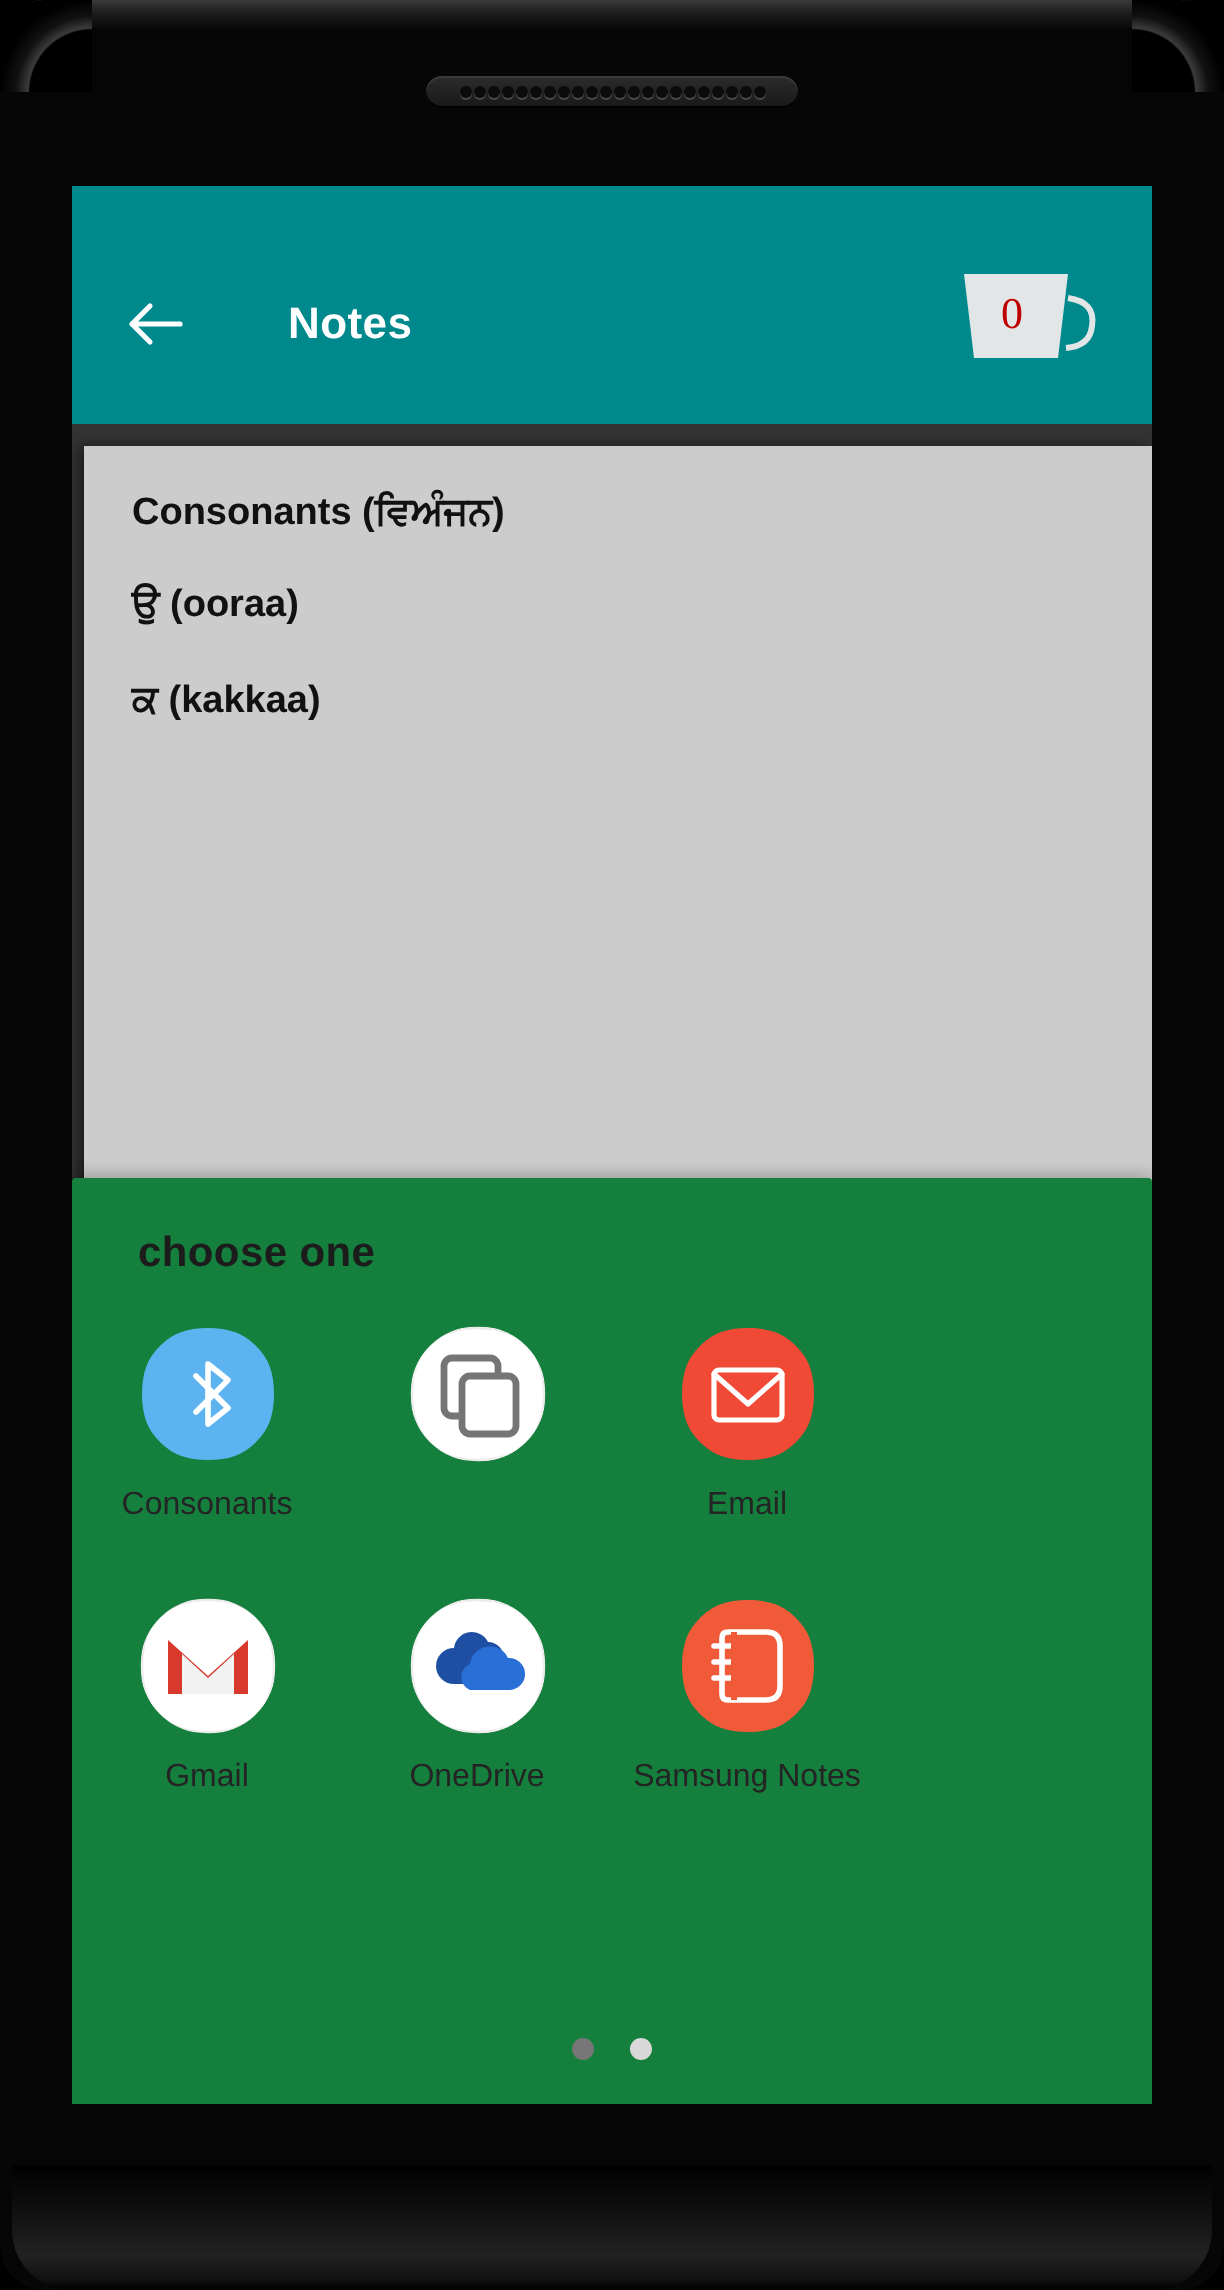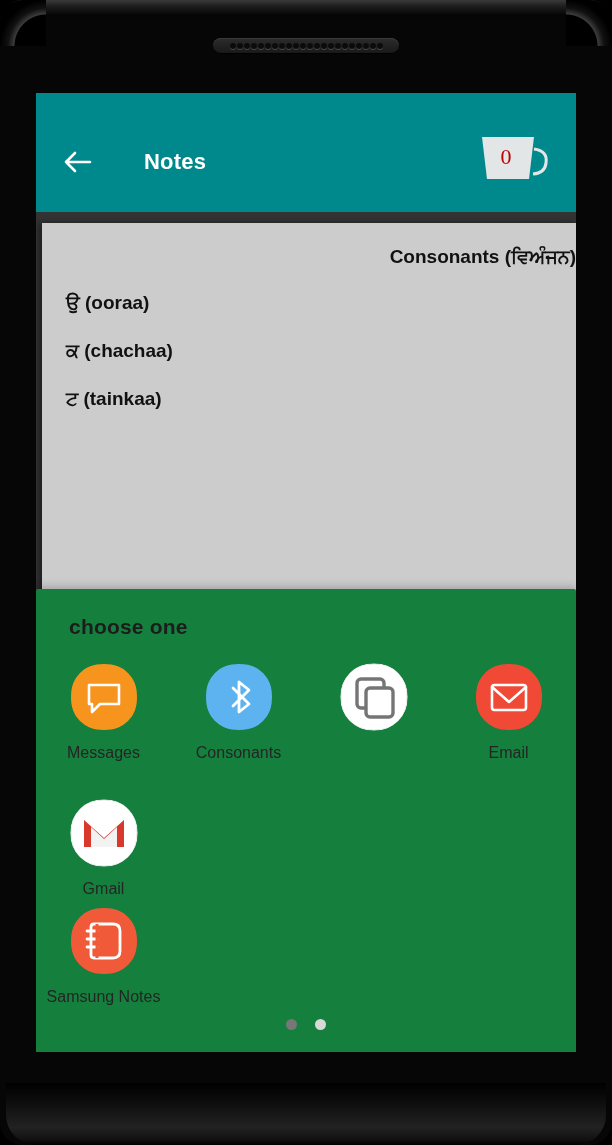--- a/index.html
+++ b/index.html
@@ -92,21 +92,21 @@
     background:#cccccc;
     box-shadow:-3px 0 6px rgba(0,0,0,.45);
     padding:22px 0 0 24px;
     box-sizing:border-box;
   }
   .note-line{
     color:#111;font-size:19px;font-weight:bold;
     line-height:24px;margin-bottom:24px;
     font-family:"Liberation Sans","DejaVu Sans",sans-serif;
   }
-  .note-line.title{margin-bottom:22px;text-align:right;}
+  .note-line.title{margin-bottom:22px;}
   
   #sheet{
     position:absolute;left:0;bottom:0;width:540px;height:463px;
     background:#15803d;
     border-radius:2px 2px 0 0;
     box-shadow:0 -2px 8px rgba(0,0,0,.22);
   }
   #sheet-title{
     position:absolute;left:33px;top:26px;
     font-size:21px;font-weight:bold;color:#1c1c1c;letter-spacing:.2px;
@@ -127,21 +127,21 @@
     width:68px;height:68px;
     border-radius:31% / 31%;
     border-radius:34px;
     display:block;
   }
   .cell-label{
     margin-top:11px;
     font-size:16px;color:#242424;text-align:center;line-height:21px;
     max-width:120px;
   }
-  .row2{margin-top:28px;flex-direction:column;}
+  .row2{margin-top:28px;}
   #dots{
     position:absolute;left:0;bottom:22px;width:540px;
     display:flex;justify-content:center;gap:18px;align-items:center;
   }
   .dot{width:11px;height:11px;border-radius:50%;background:#d8d8d8;cursor:pointer;}
   .dot.active{background:#777777;}
 </style>
 </head>
 <body>
 
@@ -195,42 +195,32 @@
         </svg>
         <div id="trash-count">0</div>
       </div>
 
     </div>
 
     <div id="note-area">
       <div id="note-card">
         <div class="note-line title">Consonants (ਵਿਅੰਜਨ)</div>
         <div class="note-line">ਉ (ooraa)</div>
-        <div class="note-line">ਕ (chachaa)</div>
-        <div class="note-line">ਟ (tainkaa)</div>
+        <div class="note-line">ਕ (kakkaa)</div>
       </div>
     </div>
 
     <div id="sheet">
 
       <div id="sheet-title">choose one</div>
 
       <div id="grid">
 
         <div class="row">
 
-          <div class="cell">
-            <div class="icon-wrap">
-              <svg class="squircle" viewBox="0 0 68 68">
-                <path d="M34 1 C55 1 67 13 67 34 C67 55 55 67 34 67 C13 67 1 55 1 34 C1 13 13 1 34 1 Z" fill="#f7941e"></path>
-                <path d="M19 22 H49 V41 H30 L22 49 V41 H19 Z" fill="none" stroke="#ffffff" stroke-width="2.6" stroke-linejoin="round" stroke-linecap="round"></path>
-              </svg>
-            </div>
-            <div class="cell-label">Messages</div>
-          </div>
 
           <div class="cell">
             <div class="icon-wrap">
               <svg class="squircle" viewBox="0 0 68 68">
                 <path d="M34 1 C55 1 67 13 67 34 C67 55 55 67 34 67 C13 67 1 55 1 34 C1 13 13 1 34 1 Z" fill="#5cb3ef"></path>
                 <path d="M28 25 L44 41 L34 49 V19 L44 27 L28 43" fill="none" stroke="#ffffff" stroke-width="2.8" stroke-linejoin="round" stroke-linecap="round"></path>
               </svg>
             </div>
             <div class="cell-label">Consonants</div>
           </div>
@@ -264,20 +254,30 @@
             <div class="icon-wrap">
               <svg class="squircle" viewBox="0 0 68 68">
                 <path d="M34 1 C55 1 67 13 67 34 C67 55 55 67 34 67 C13 67 1 55 1 34 C1 13 13 1 34 1 Z" fill="#ffffff" stroke="#ececec" stroke-width="1.2"></path>
                 <path d="M14 21 L34 39 L54 21 L54 48 L14 48 Z" fill="#f2f2f2"></path>
                 <path d="M14 21 L14 48 L21 48 L21 28 L34 40 L47 28 L47 48 L54 48 L54 21 L34 39 Z" fill="#d9392c"></path>
               </svg>
             </div>
             <div class="cell-label">Gmail</div>
           </div>
 
+          <div class="cell">
+            <div class="icon-wrap">
+              <svg class="squircle" viewBox="0 0 68 68">
+                <path d="M34 1 C55 1 67 13 67 34 C67 55 55 67 34 67 C13 67 1 55 1 34 C1 13 13 1 34 1 Z" fill="#ffffff" stroke="#ececec" stroke-width="1.2"></path>
+                <path d="M22 25 a9 9 0 0 1 17 -3 a8 8 0 0 1 8 8 a7 7 0 0 1 -2 13 H22 a8 8 0 0 1 0 -18 Z" fill="#1e4fa3"></path>
+                <path d="M30 33 a10 10 0 0 1 19 -3 a8 8 0 0 1 1 16 H30 a7 7 0 0 1 0 -13 Z" fill="#2a6fd6"></path>
+              </svg>
+            </div>
+            <div class="cell-label">OneDrive</div>
+          </div>
 
 
           <div class="cell">
             <div class="icon-wrap">
               <svg class="squircle" viewBox="0 0 68 68">
                 <path d="M34 1 C55 1 67 13 67 34 C67 55 55 67 34 67 C13 67 1 55 1 34 C1 13 13 1 34 1 Z" fill="#f05a38"></path>
                 <path d="M24 17 H43 q7 0 7 7 V44 q0 7 -7 7 H24 q-3 0 -3 -3 V20 q0 -3 3 -3 Z" fill="none" stroke="#ffffff" stroke-width="2.8" stroke-linejoin="round"></path>
                 <path d="M17 24 H27 M17 32 H27 M17 40 H27" fill="none" stroke="#ffffff" stroke-width="2.8" stroke-linecap="round"></path>
                 <path d="M27 17 V51" fill="none" stroke="#f05a38" stroke-width="3"></path>
               </svg>

